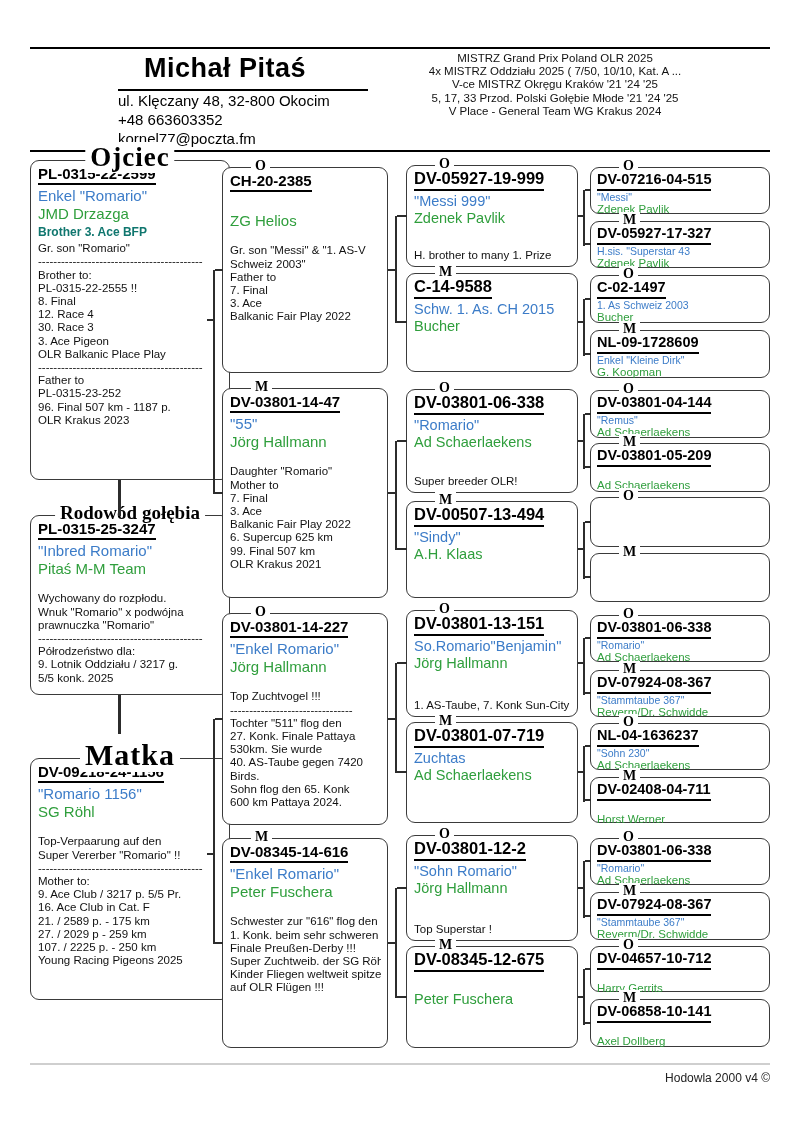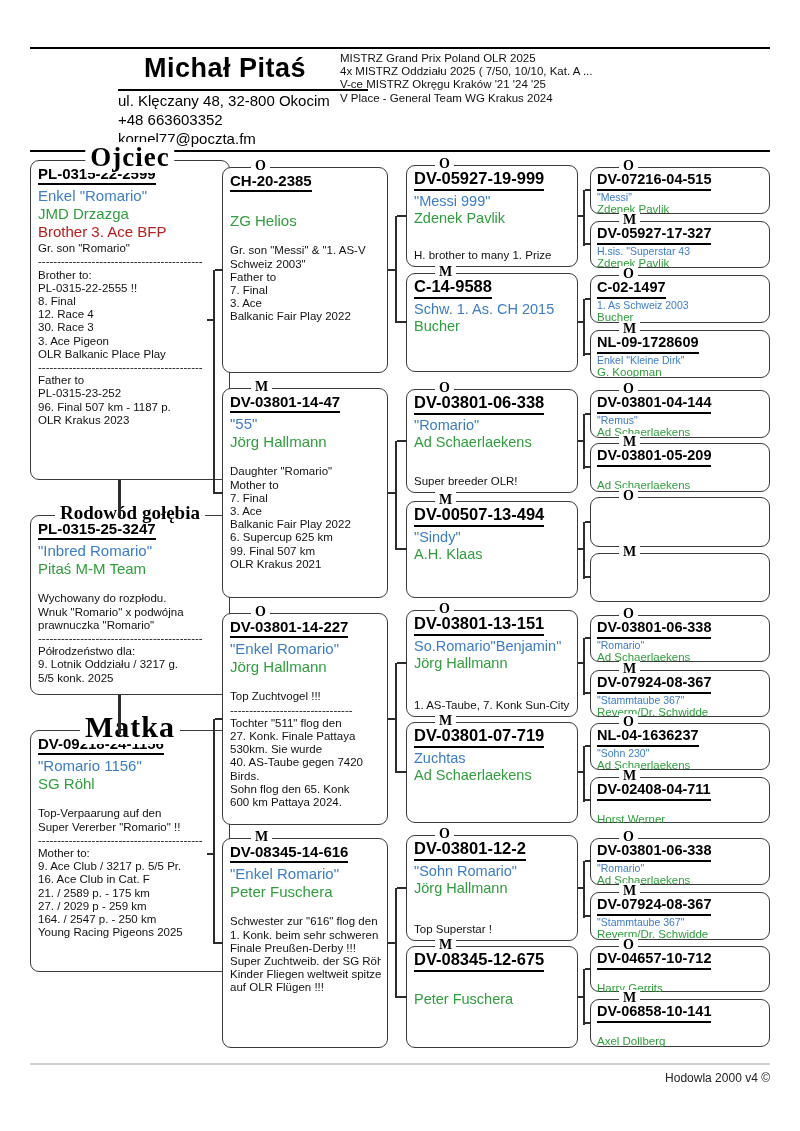--- a/index.html
+++ b/index.html
@@ -7,21 +7,21 @@
         font-family:"Liberation Sans",sans-serif;color:#000;}
   .rule{position:absolute;background:#000;}
   .grey-rule{position:absolute;background:#cfcfcf;}
   .cline{position:absolute;background:#2c2c2c;}
 
   
   .logo{position:absolute;left:34px;top:55px;width:73px;height:93px;}
   .owner-name{position:absolute;left:118px;top:53px;font-size:27px;font-weight:bold;letter-spacing:.5px;margin-left:26px;}
   .name-underline{position:absolute;left:118px;top:89px;width:250px;height:2px;background:#000;}
   .contact{position:absolute;left:118px;font-size:15px;}
-  .achv{position:absolute;right:30px;top:52px;width:430px;text-align:left;
+  .achv{position:absolute;right:30px;top:52px;width:430px;text-align:center;
         font-size:12.4px;line-height:13.6px;}
 
   
   .box{position:absolute;border:1.7px solid #3a3a3a;border-radius:9px;background:#fff;
        padding:4px 6px 3px 7px;box-sizing:border-box;}
   .c1{left:30px;width:200px;}
   .c2{left:222px;width:166px;}
   .c3{left:406px;width:172px;}
   .c4{left:590px;width:180px;padding:2px 5px 2px 6px;}
   .legend{position:absolute;background:#fff;font-family:"Liberation Serif","DejaVu Serif",serif;
@@ -35,21 +35,21 @@
         line-height:1.08;padding-bottom:1px;margin-bottom:2px;white-space:nowrap;}
   .c1 .ring,.c2 .ring{font-size:15px;}
   .c3 .ring{font-size:16.5px;}
   .c4 .ring{font-size:14.5px;border-bottom-width:2px;margin-bottom:1px;}
   .pname{color:#3c7cc8;white-space:nowrap;overflow:hidden;}
   .owner{color:#2f9e3c;white-space:nowrap;overflow:hidden;}
   .c1 .pname,.c1 .owner,.c2 .pname,.c2 .owner{font-size:15px;line-height:18px;min-height:18px;}
   .c3 .pname,.c3 .owner{font-size:14.5px;line-height:17px;min-height:17px;}
   .c4 .pname{font-size:10.5px;line-height:11px;min-height:11px;}
   .c4 .owner{font-size:11.5px;line-height:12px;min-height:12px;}
-  .redline{color:#b91c1c;font-size:15px;line-height:18px;white-space:nowrap;}
+  .redline{color:#0f766e;font-size:12px;line-height:18px;white-space:nowrap;font-weight:bold;}
   .notes{margin-top:1px;}
   .nline{font-size:11.5px;line-height:13.2px;min-height:13.2px;white-space:nowrap;overflow:hidden;color:#111;}
   .note3{position:absolute;left:7px;right:5px;bottom:5px;font-size:11.5px;white-space:nowrap;overflow:hidden;color:#111;}
   .footer{position:absolute;right:30px;top:1071px;font-size:12px;color:#222;}
 </style>
 </head>
 <body>
 
 <div class="page" id="stage">
 
@@ -59,20 +59,21 @@
 
   <div class="owner-name">Michał Pitaś</div>
   <div class="name-underline"></div>
   <div class="contact" style="top:92px">ul. Klęczany 48, 32-800 Okocim</div>
   <div class="contact" style="top:111px">+48 663603352</div>
   <div class="contact" style="top:130px">kornel77@poczta.fm</div>
   <div class="achv">
       <div class="nline">MISTRZ Grand Prix Poland OLR 2025</div>
       <div class="nline">4x MISTRZ Oddziału 2025 ( 7/50, 10/10, Kat. A ...</div>
       <div class="nline">V-ce MISTRZ  Okręgu Kraków '21 '24 '25</div>
+      <div class="nline">5, 17, 33 Przod. Polski Gołębie Młode '21 '24 '25</div>
       <div class="nline">V Place - General Team WG Krakus 2024</div>
     </div>
 
   <div class="box c1" style="top:160px;height:320px">
     <div class="legend title t-big">Ojciec</div>
     <div class="ring">PL-0315-22-2599</div>
     <div class="pname">Enkel "Romario"</div>
     <div class="owner">JMD Drzazga</div>
     <div class="redline">Brother 3. Ace BFP</div>
     <div class="notes">
@@ -103,36 +104,36 @@
         <div class="nline">Wychowany do rozpłodu.</div>
         <div class="nline">Wnuk "Romario" x podwójna</div>
         <div class="nline">prawnuczka "Romario"</div>
         <div class="nline">-------------------------------------------</div>
         <div class="nline">Półrodzeństwo dla:</div>
         <div class="nline">9. Lotnik Oddziału / 3217 g.</div>
         <div class="nline">5/5 konk. 2025</div>
       </div>
   </div>
 
-  <div class="box c1" style="top:730px;height:242px">
+  <div class="box c1" style="top:758px;height:242px">
     <div class="legend title t-huge">Matka</div>
     <div class="ring">DV-09218-24-1156</div>
     <div class="pname">"Romario 1156"</div>
     <div class="owner">SG Röhl</div>
     <div class="notes">
         <div class="nline"></div>
         <div class="nline">Top-Verpaarung  auf den</div>
         <div class="nline">Super  Vererber "Romario" !!</div>
         <div class="nline">-------------------------------------------</div>
         <div class="nline">Mother to:</div>
         <div class="nline">9. Ace Club / 3217 p. 5/5 Pr.</div>
         <div class="nline">16. Ace Club in Cat. F</div>
         <div class="nline">21. / 2589 p. - 175 km</div>
         <div class="nline">27. / 2029 p - 259 km</div>
-        <div class="nline">164. / 2547 p. - 250 km</div>
+        <div class="nline">107. / 2225 p. - 250 km</div>
         <div class="nline">Young Racing Pigeons 2025</div>
       </div>
   </div>
 
   <div class="box c2" style="top:167px;height:206px">
     <div class="legend sex">O</div>
     <div class="ring">CH-20-2385</div>
     <div class="pname"></div>
     <div class="owner">ZG Helios</div>
     <div class="notes">

